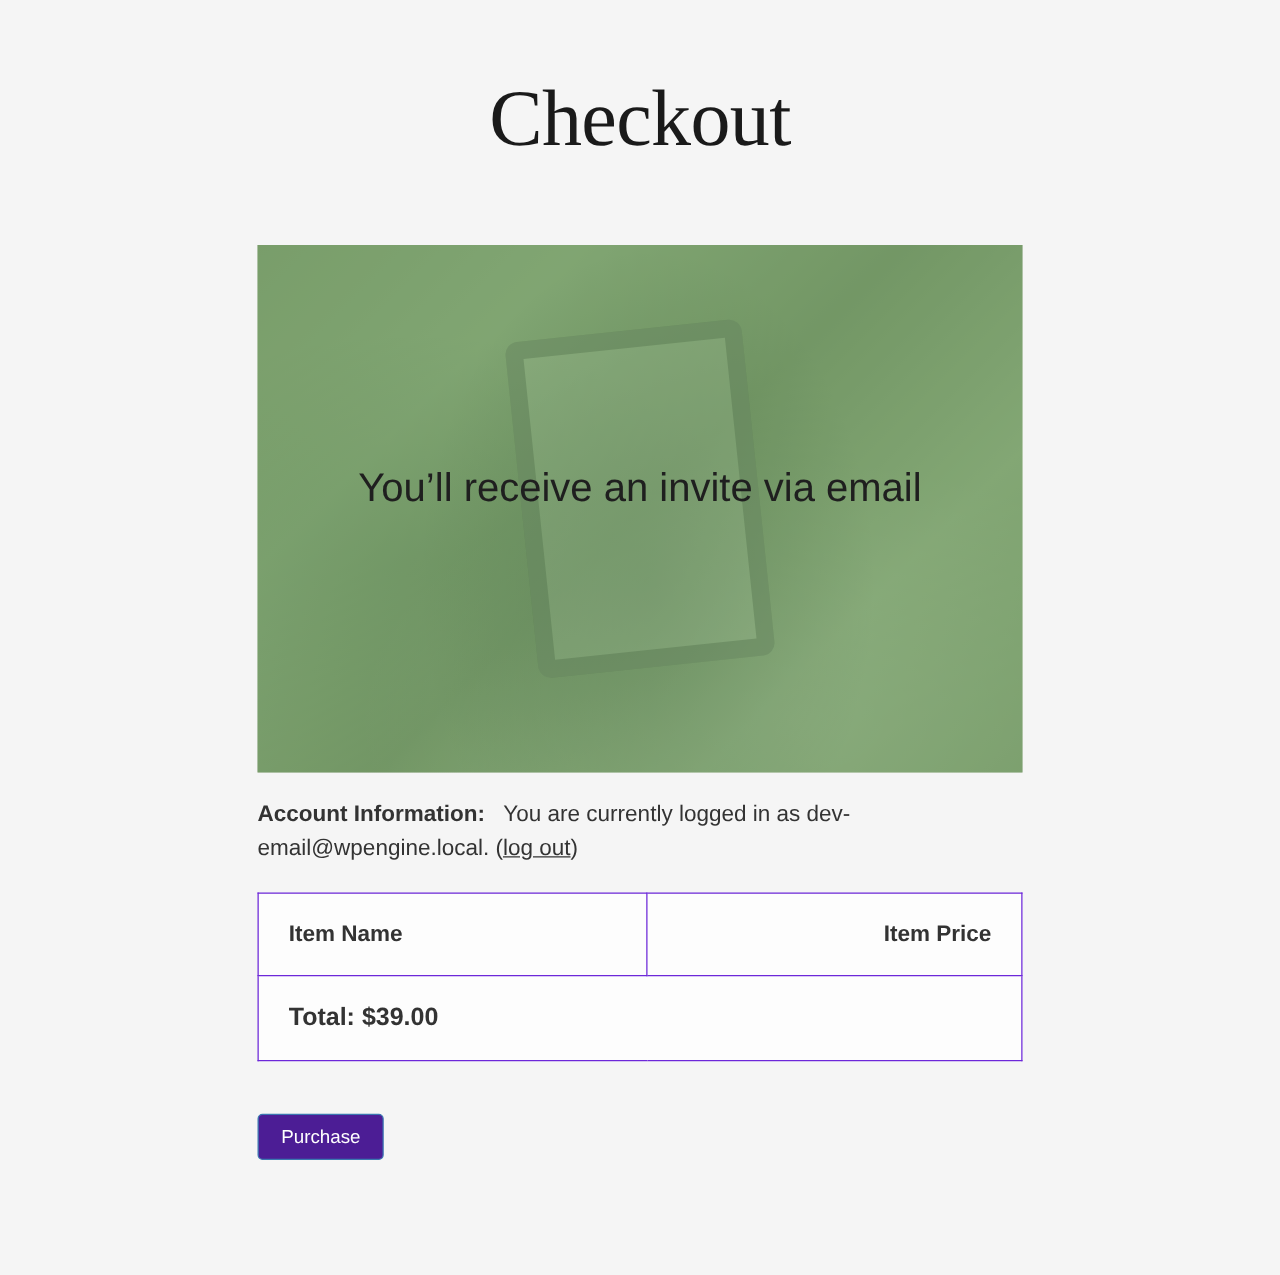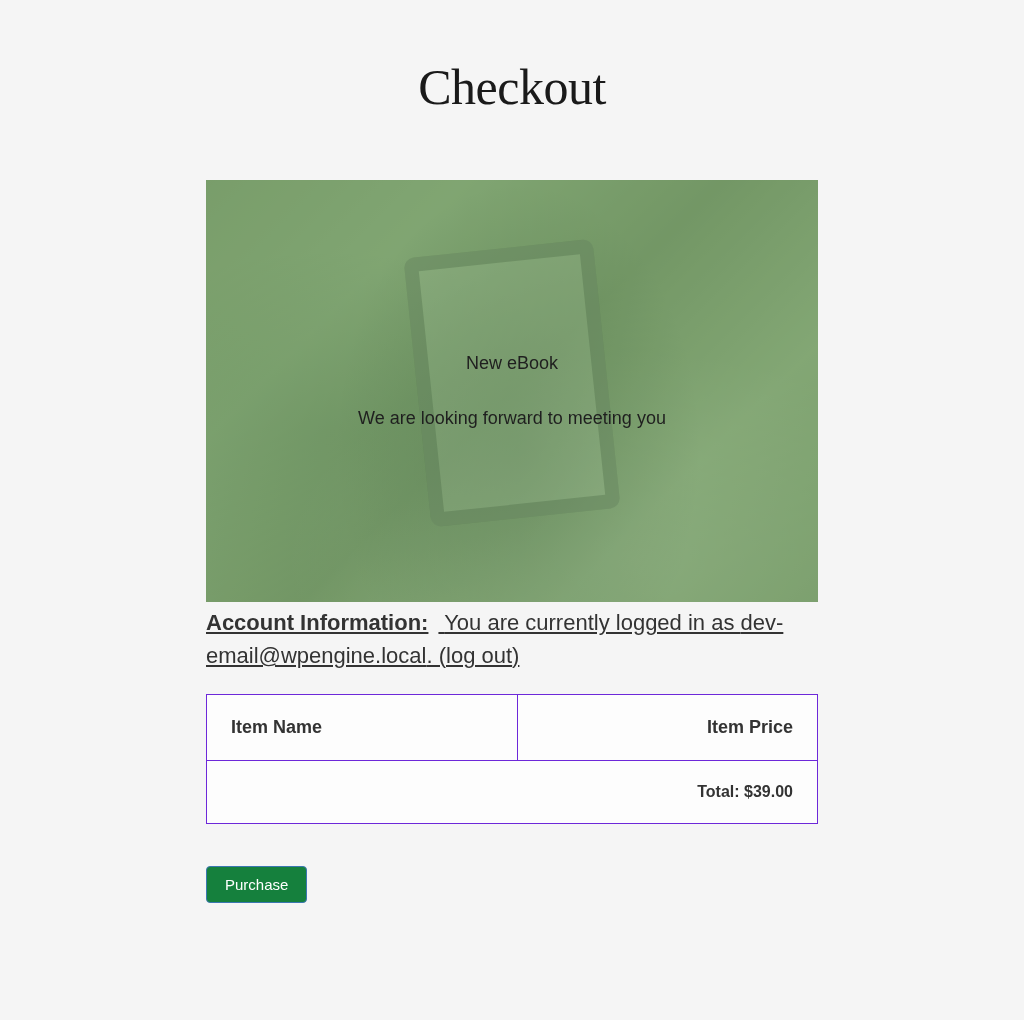--- a/index.html
+++ b/index.html
@@ -8,21 +8,21 @@
       background: #f5f5f5;
       color: #222;
       width: 1024px;
       min-height: 1020px;
       padding-top: 58px;
     }
     .container { width: 612px; margin: 0 auto; }
     h1.page-title {
       font-family: Georgia, "Times New Roman", serif;
       font-weight: 400;
-      font-size: 50px;
+      font-size: 64px;
       text-align: center;
       color: #1a1a1a;
       margin-bottom: 64px;
       letter-spacing: -0.5px;
     }
     .hero {
       position: relative;
       width: 100%;
       height: 422px;
       background:
@@ -58,25 +58,24 @@
       border: 14px solid rgba(20,40,20,0.35);
       border-radius: 10px;
       background: rgba(220,235,210,0.25);
       z-index: 0;
     }
     .hero-inner { position: relative; z-index: 2; color: #1f1f1f; }
     .hero-eyebrow { font-size: 18px; margin-bottom: 34px; }
     .hero-headline { font-size: 32px; font-weight: 400; margin-bottom: 34px; }
     .hero-sub { font-size: 18px; }
     .account-info {
-      margin-top: 4px;
-      font-size: 22px;
+      margin-top: 20px;
+      font-size: 18px;
       line-height: 1.5;
       color: #333;
-      text-decoration: underline;
     }
     .account-info .label { font-weight: 700; margin-right: 10px; }
     .account-info a { color: #333; text-decoration: underline; }
     table.cart {
       width: 100%;
       margin-top: 22px;
       border-collapse: collapse;
       font-size: 18px;
       color: #333;
     }
@@ -90,45 +89,44 @@
     .price-cell { text-align: right; white-space: nowrap; }
     .price-cell .price { display: inline-block; vertical-align: middle; }
     .trash-icon {
       display: inline-block;
       vertical-align: middle;
       margin-left: 14px;
       color: #8c8c8c;
       cursor: pointer;
     }
     .trash-icon svg { width: 16px; height: 18px; display: block; }
-    .total-row td { text-align: right; font-weight: 700; font-size: 16px; }
+    .total-row td { text-align: left; font-weight: 700; font-size: 20px; }
     .purchase-btn {
       display: inline-block;
       margin-top: 42px;
-      background: #15803d;
+      background: #4c1d95;
       color: #fff;
       font-size: 15px;
       padding: 9px 18px;
       border: 1px solid #3b77b1;
       border-radius: 4px;
       cursor: pointer;
       font-family: inherit;
     }
   </style>
 </head>
 <body>
 
 <div class="container">
   <h1 class="page-title">Checkout</h1>
 
   <div class="hero">
     <div class="hero-tablet"></div>
     <div class="hero-inner">
-      <div class="hero-eyebrow">New eBook</div>
-      <div class="hero-sub">We are looking forward to meeting you</div>
+      <div class="hero-headline">You’ll receive an invite via email</div>
     </div>
   </div>
 
   <p class="account-info">
     <span class="label">Account Information:</span>
     <span>You are currently logged in as </span><span>dev-email@wpengine.local</span><span>. (</span><a href="#">log out</a><span>)</span>
   </p>
 
   <table class="cart">
     <thead>

